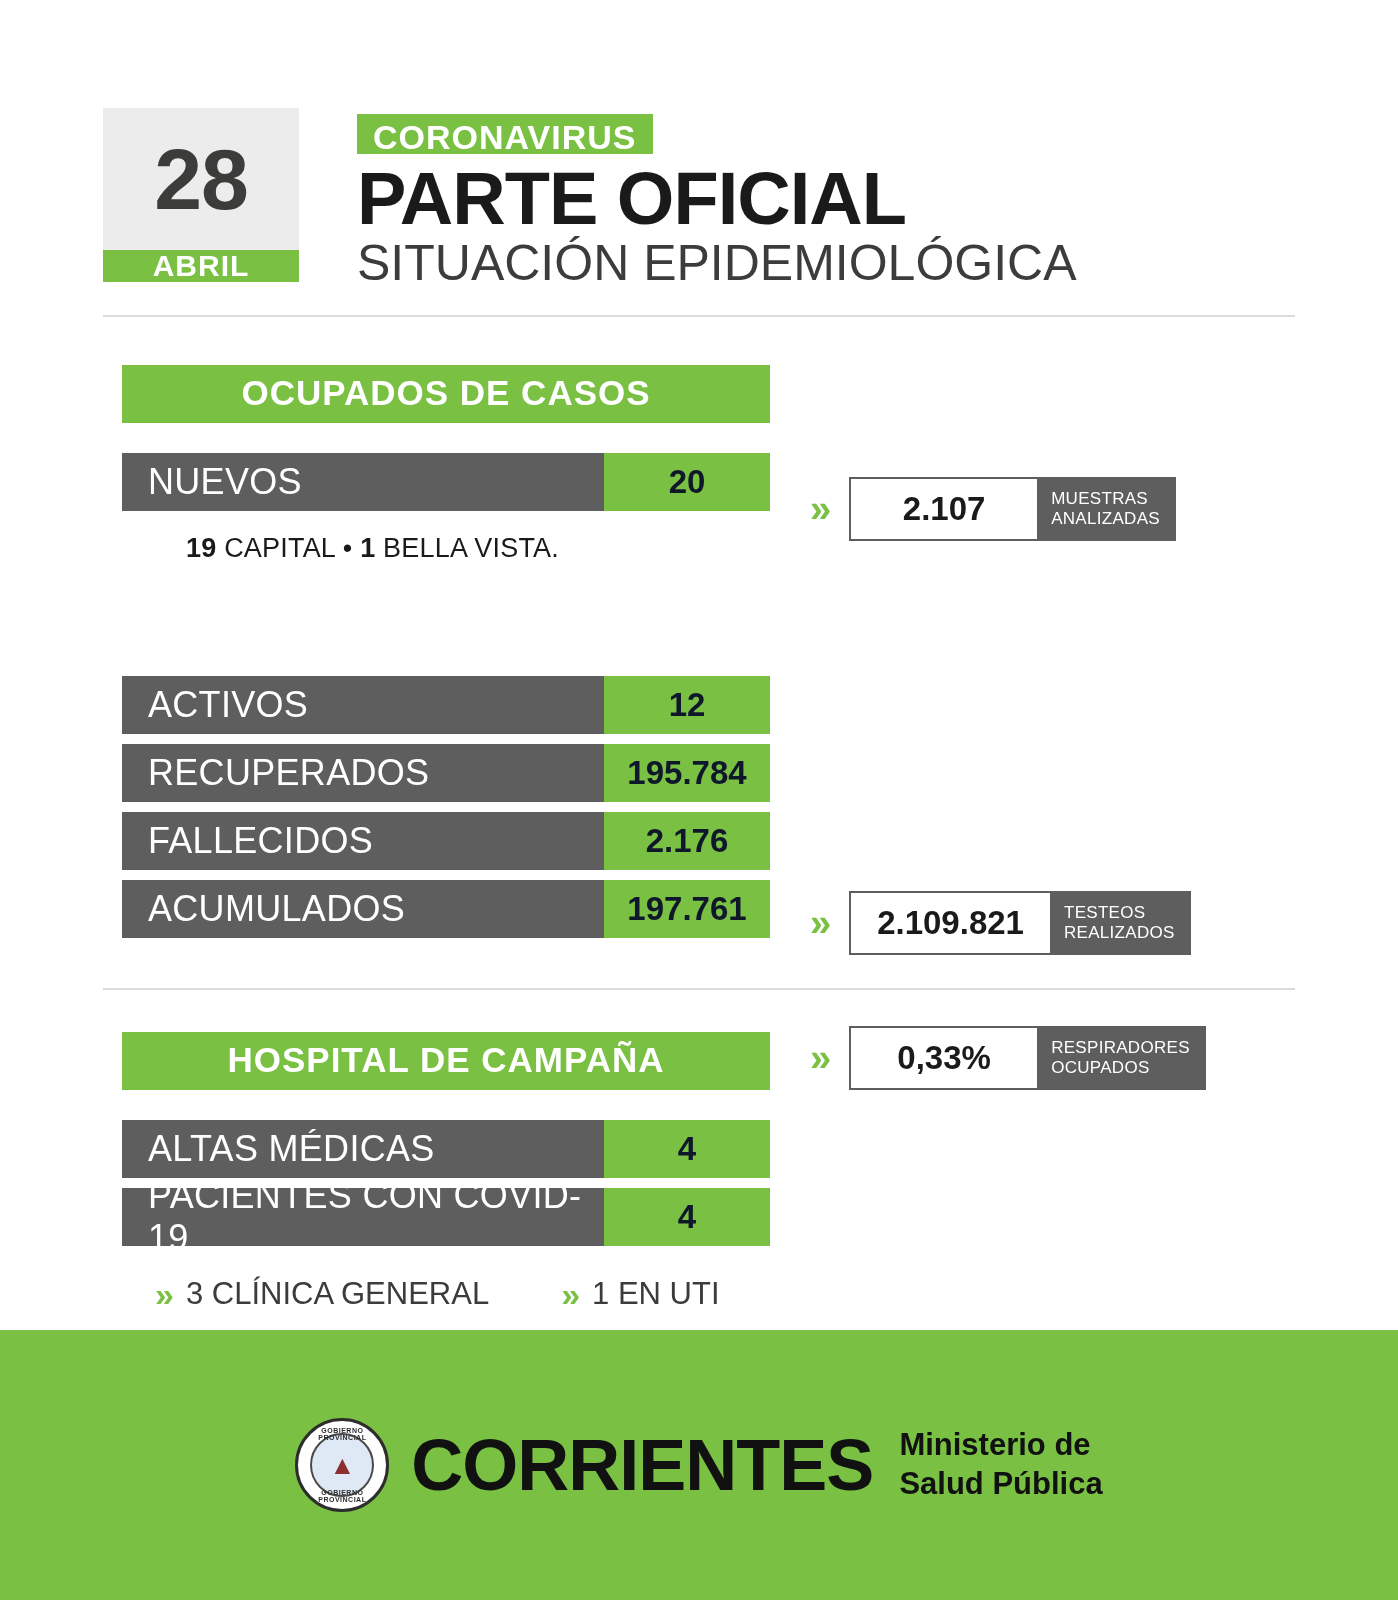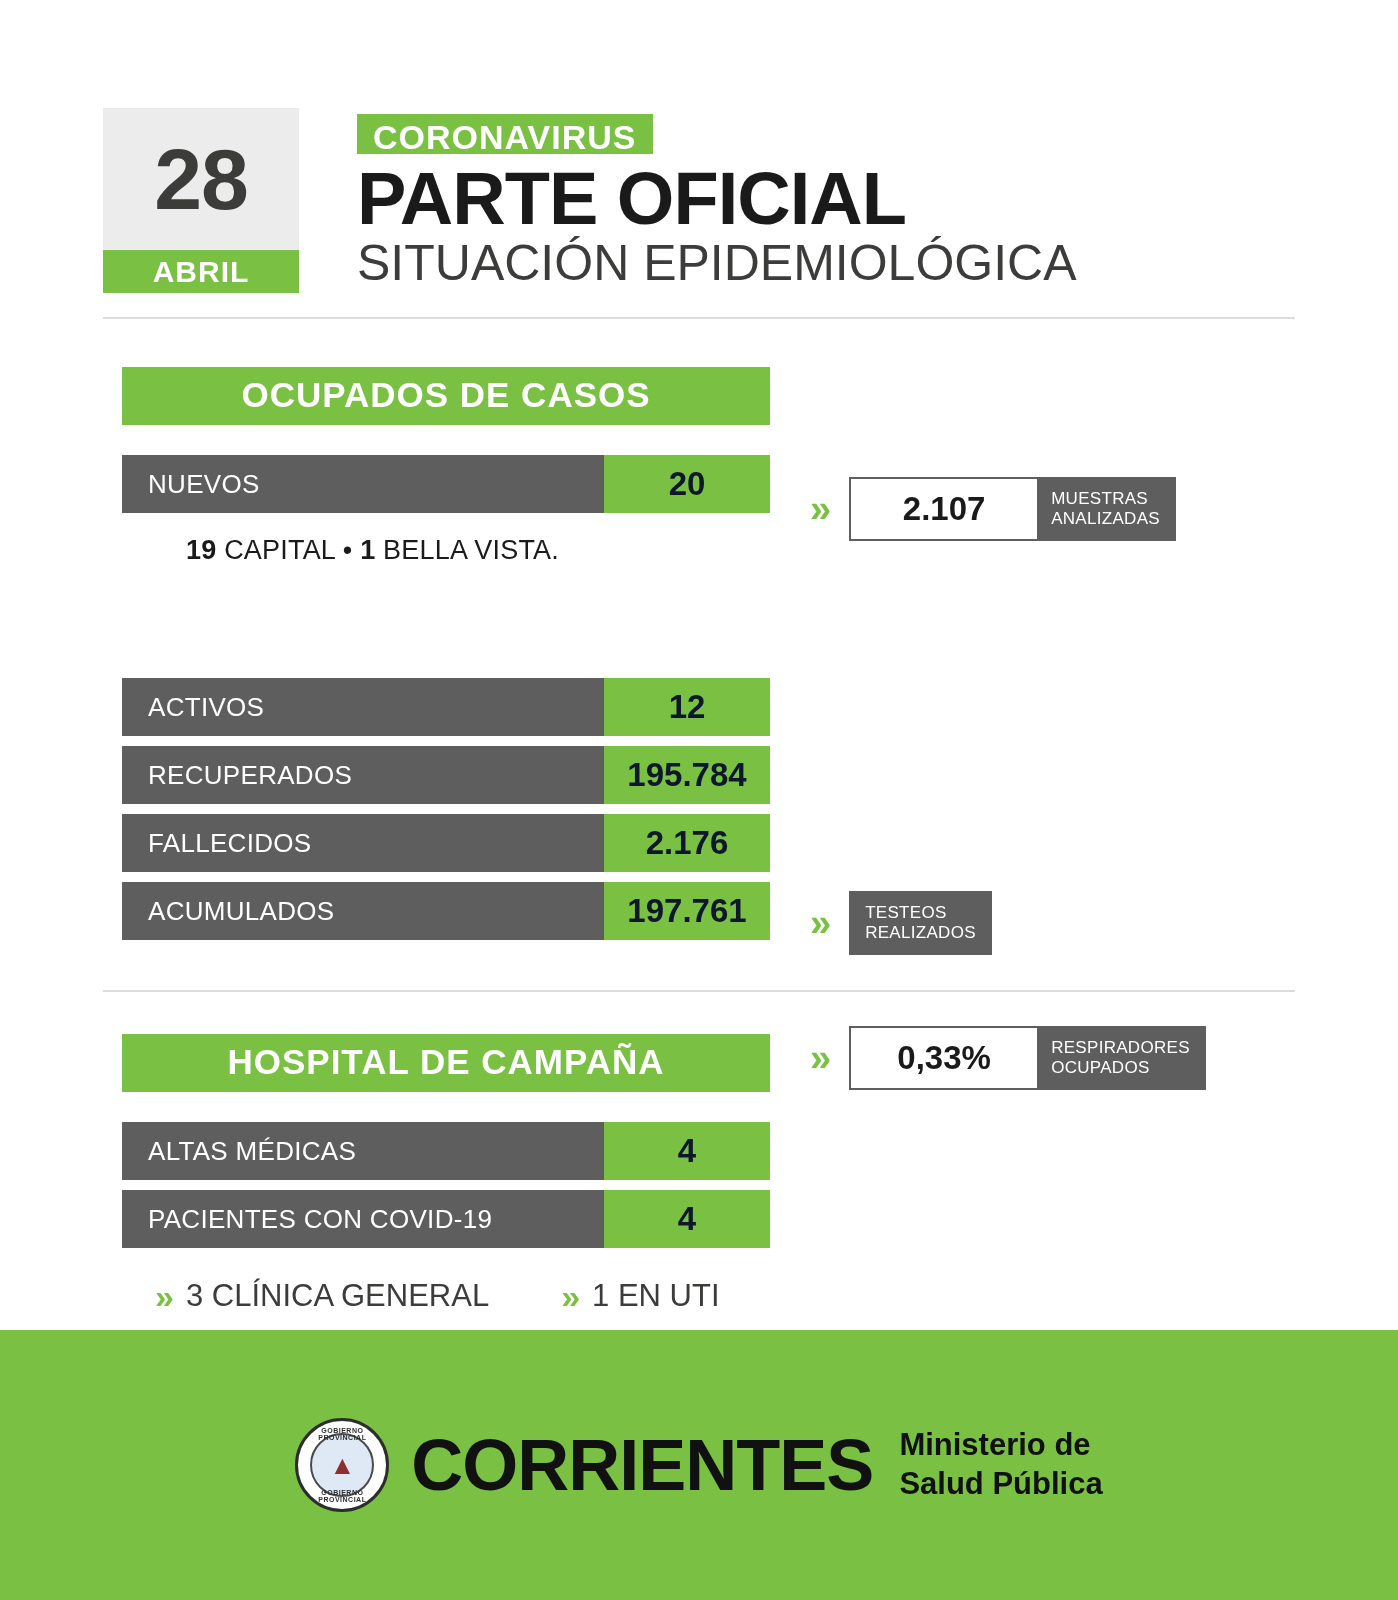--- a/index.html
+++ b/index.html
@@ -34,21 +34,21 @@
     align-items: center;
     justify-content: center;
     font-size: 86px;
     font-weight: bold;
     color: #3c3c3b;
     letter-spacing: -1px;
     line-height: 1;
   }
   .date-month {
     background: #7ac143;
-    height: 43px;
+    height: 32px;
     display: flex;
     align-items: center;
     justify-content: center;
     color: #ffffff;
     font-size: 30px;
     font-weight: bold;
     letter-spacing: 1px;
   }
   .title-block {
     margin-left: 58px;
@@ -124,21 +124,21 @@
     background: #7ac143;
     color: #0f172a;
     font-size: 31px;
     font-weight: bold;
     display: flex;
     align-items: center;
     justify-content: center;
     height: 52px;
   }
   .row.tall .label, .row.tall .value { height: 58px; }
-  .row.tall .label { font-size: 26px; }
+  .row.tall .label { font-size: 36px; }
   .row.tall .value { font-size: 33px; }
 
   
   .chip-line {
     position: absolute;
     display: flex;
     align-items: center;
   }
   .chev {
     color: #7ac143;
@@ -314,20 +314,21 @@
     </div>
     <div class="row tall">
       <div class="label">ACUMULADOS</div>
       <div class="value">197.761</div>
     </div>
   </div>
 
   <div class="chip-line" style="left:810px; top:891px;">
     <span class="chev">»</span>
     <div class="chip">
+      <div class="num">2.109.821</div>
       <div class="cap">
         <span>TESTEOS</span>
         <span>REALIZADOS</span>
       </div>
     </div>
   </div>
 
   <div class="divider" style="margin-top:50px;"></div>
 
   <div class="section-heading" style="margin-top:42px;">HOSPITAL DE CAMPAÑA</div>

